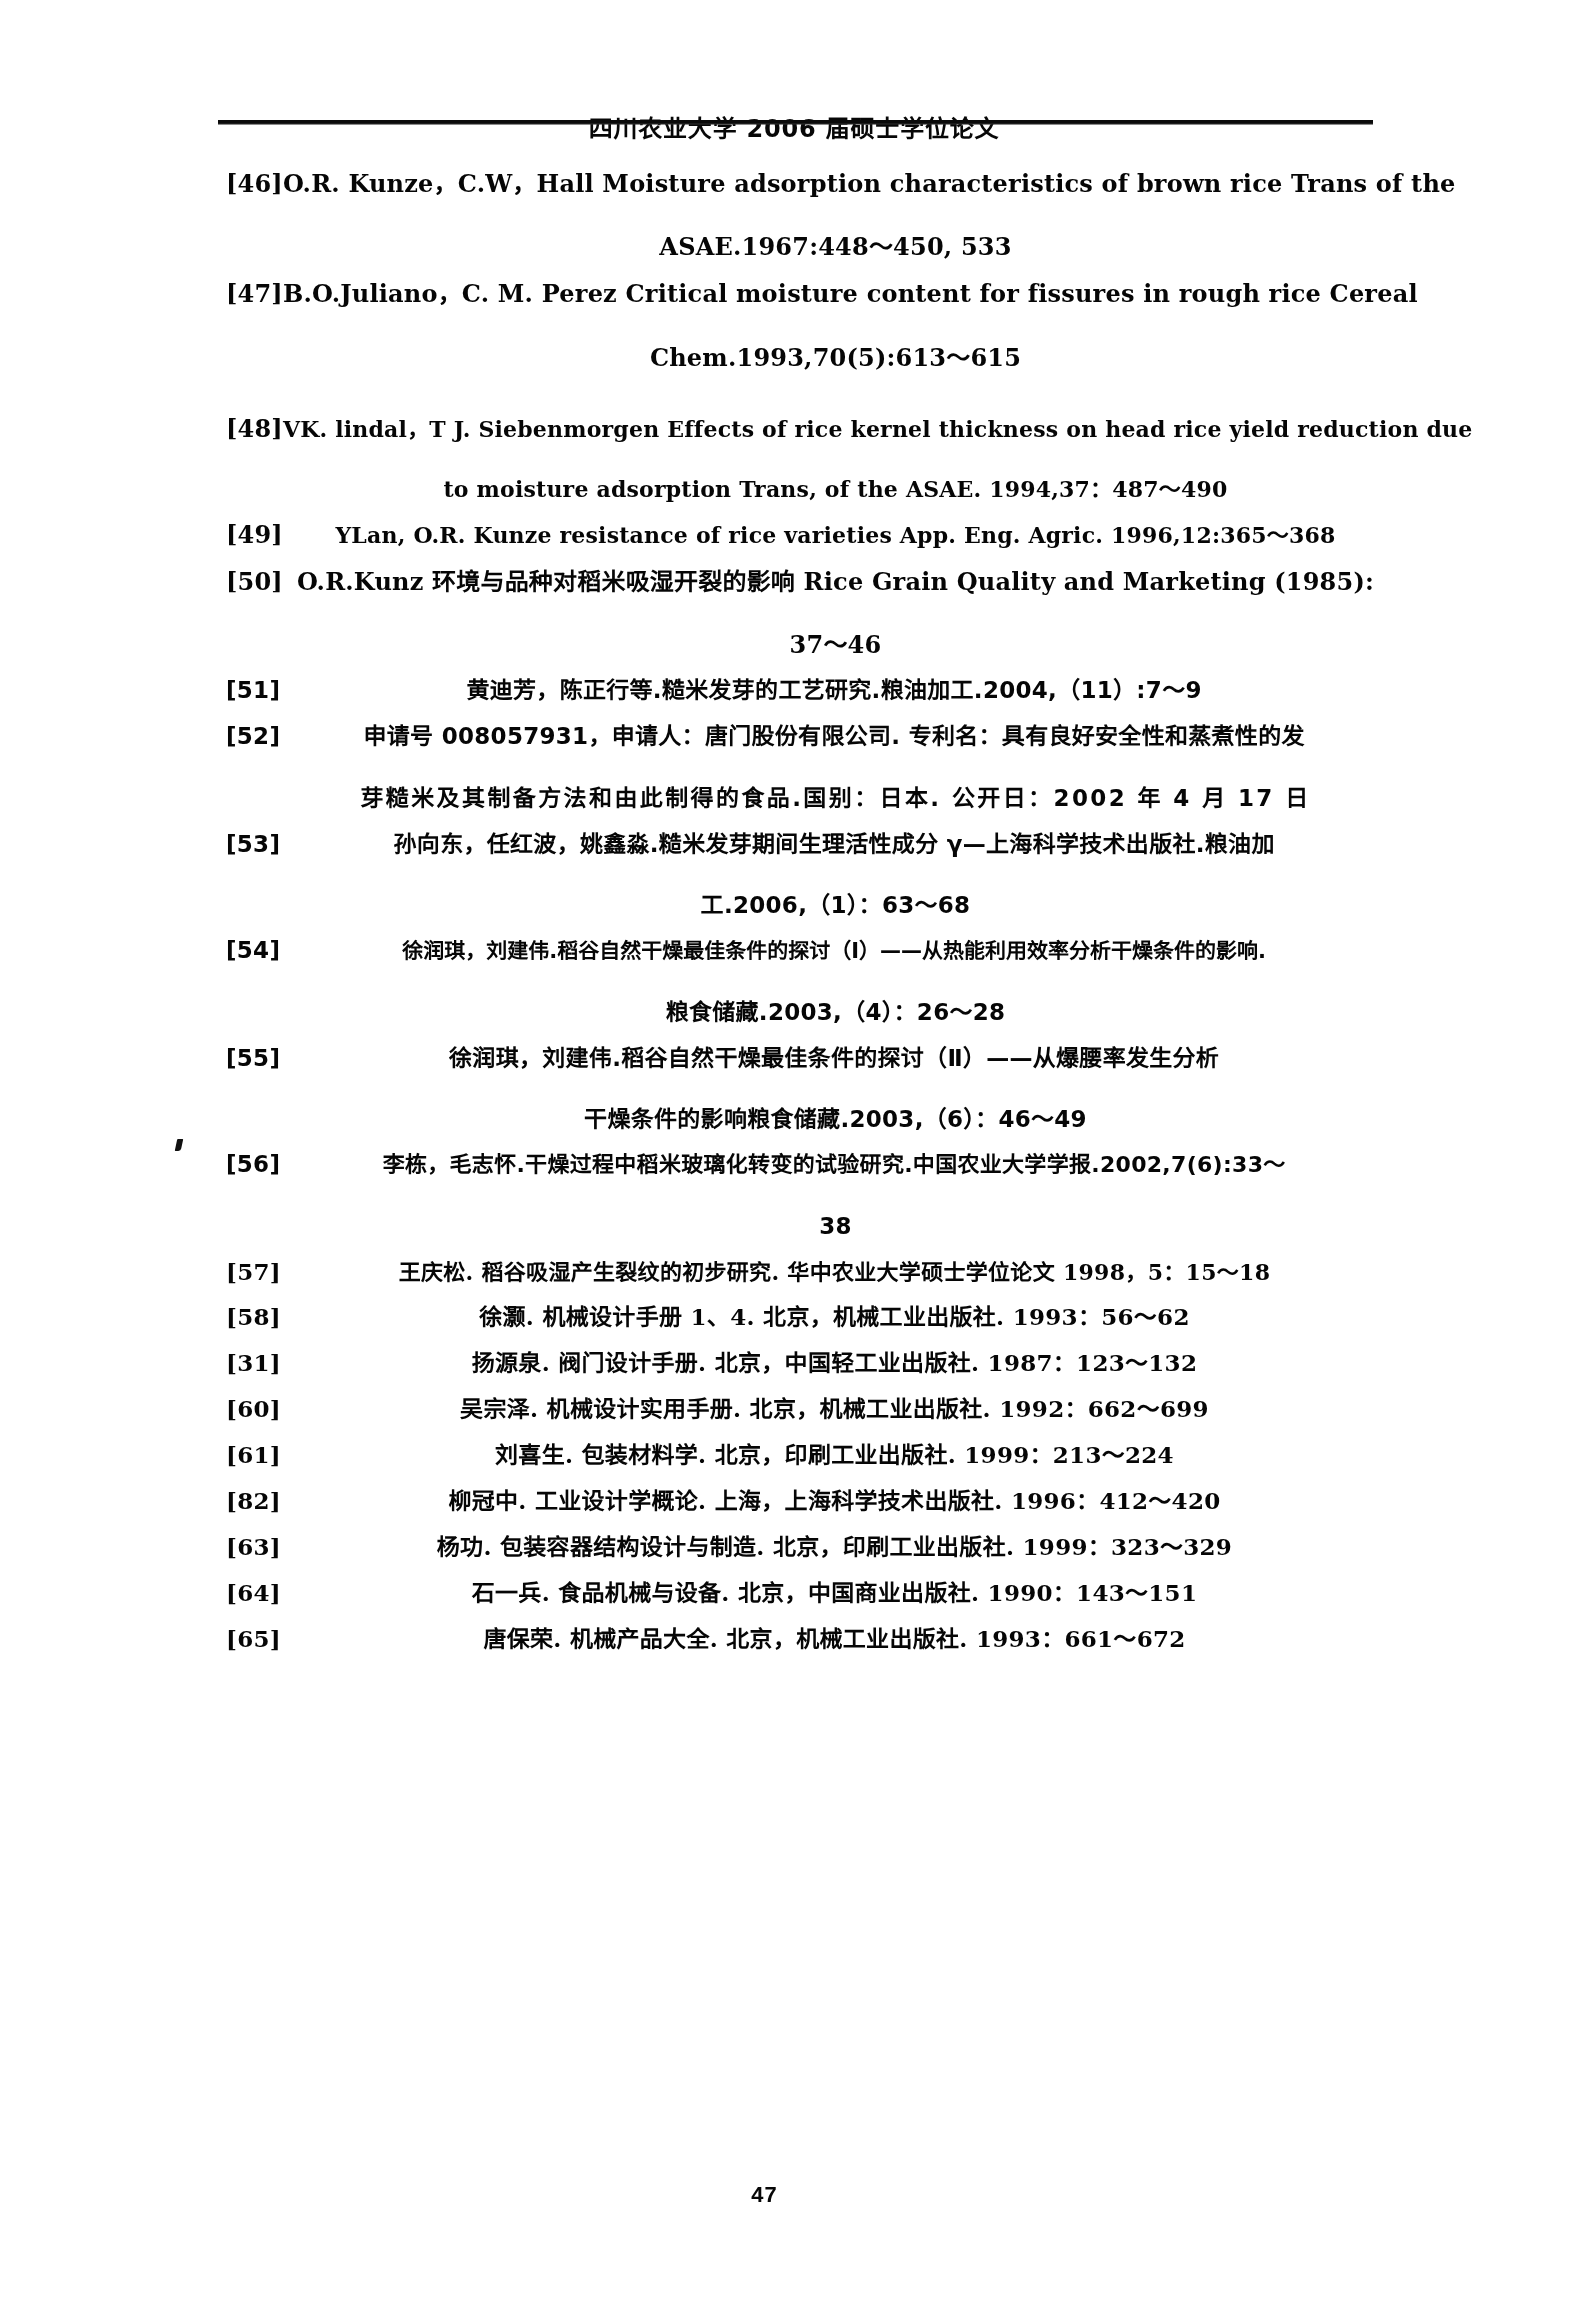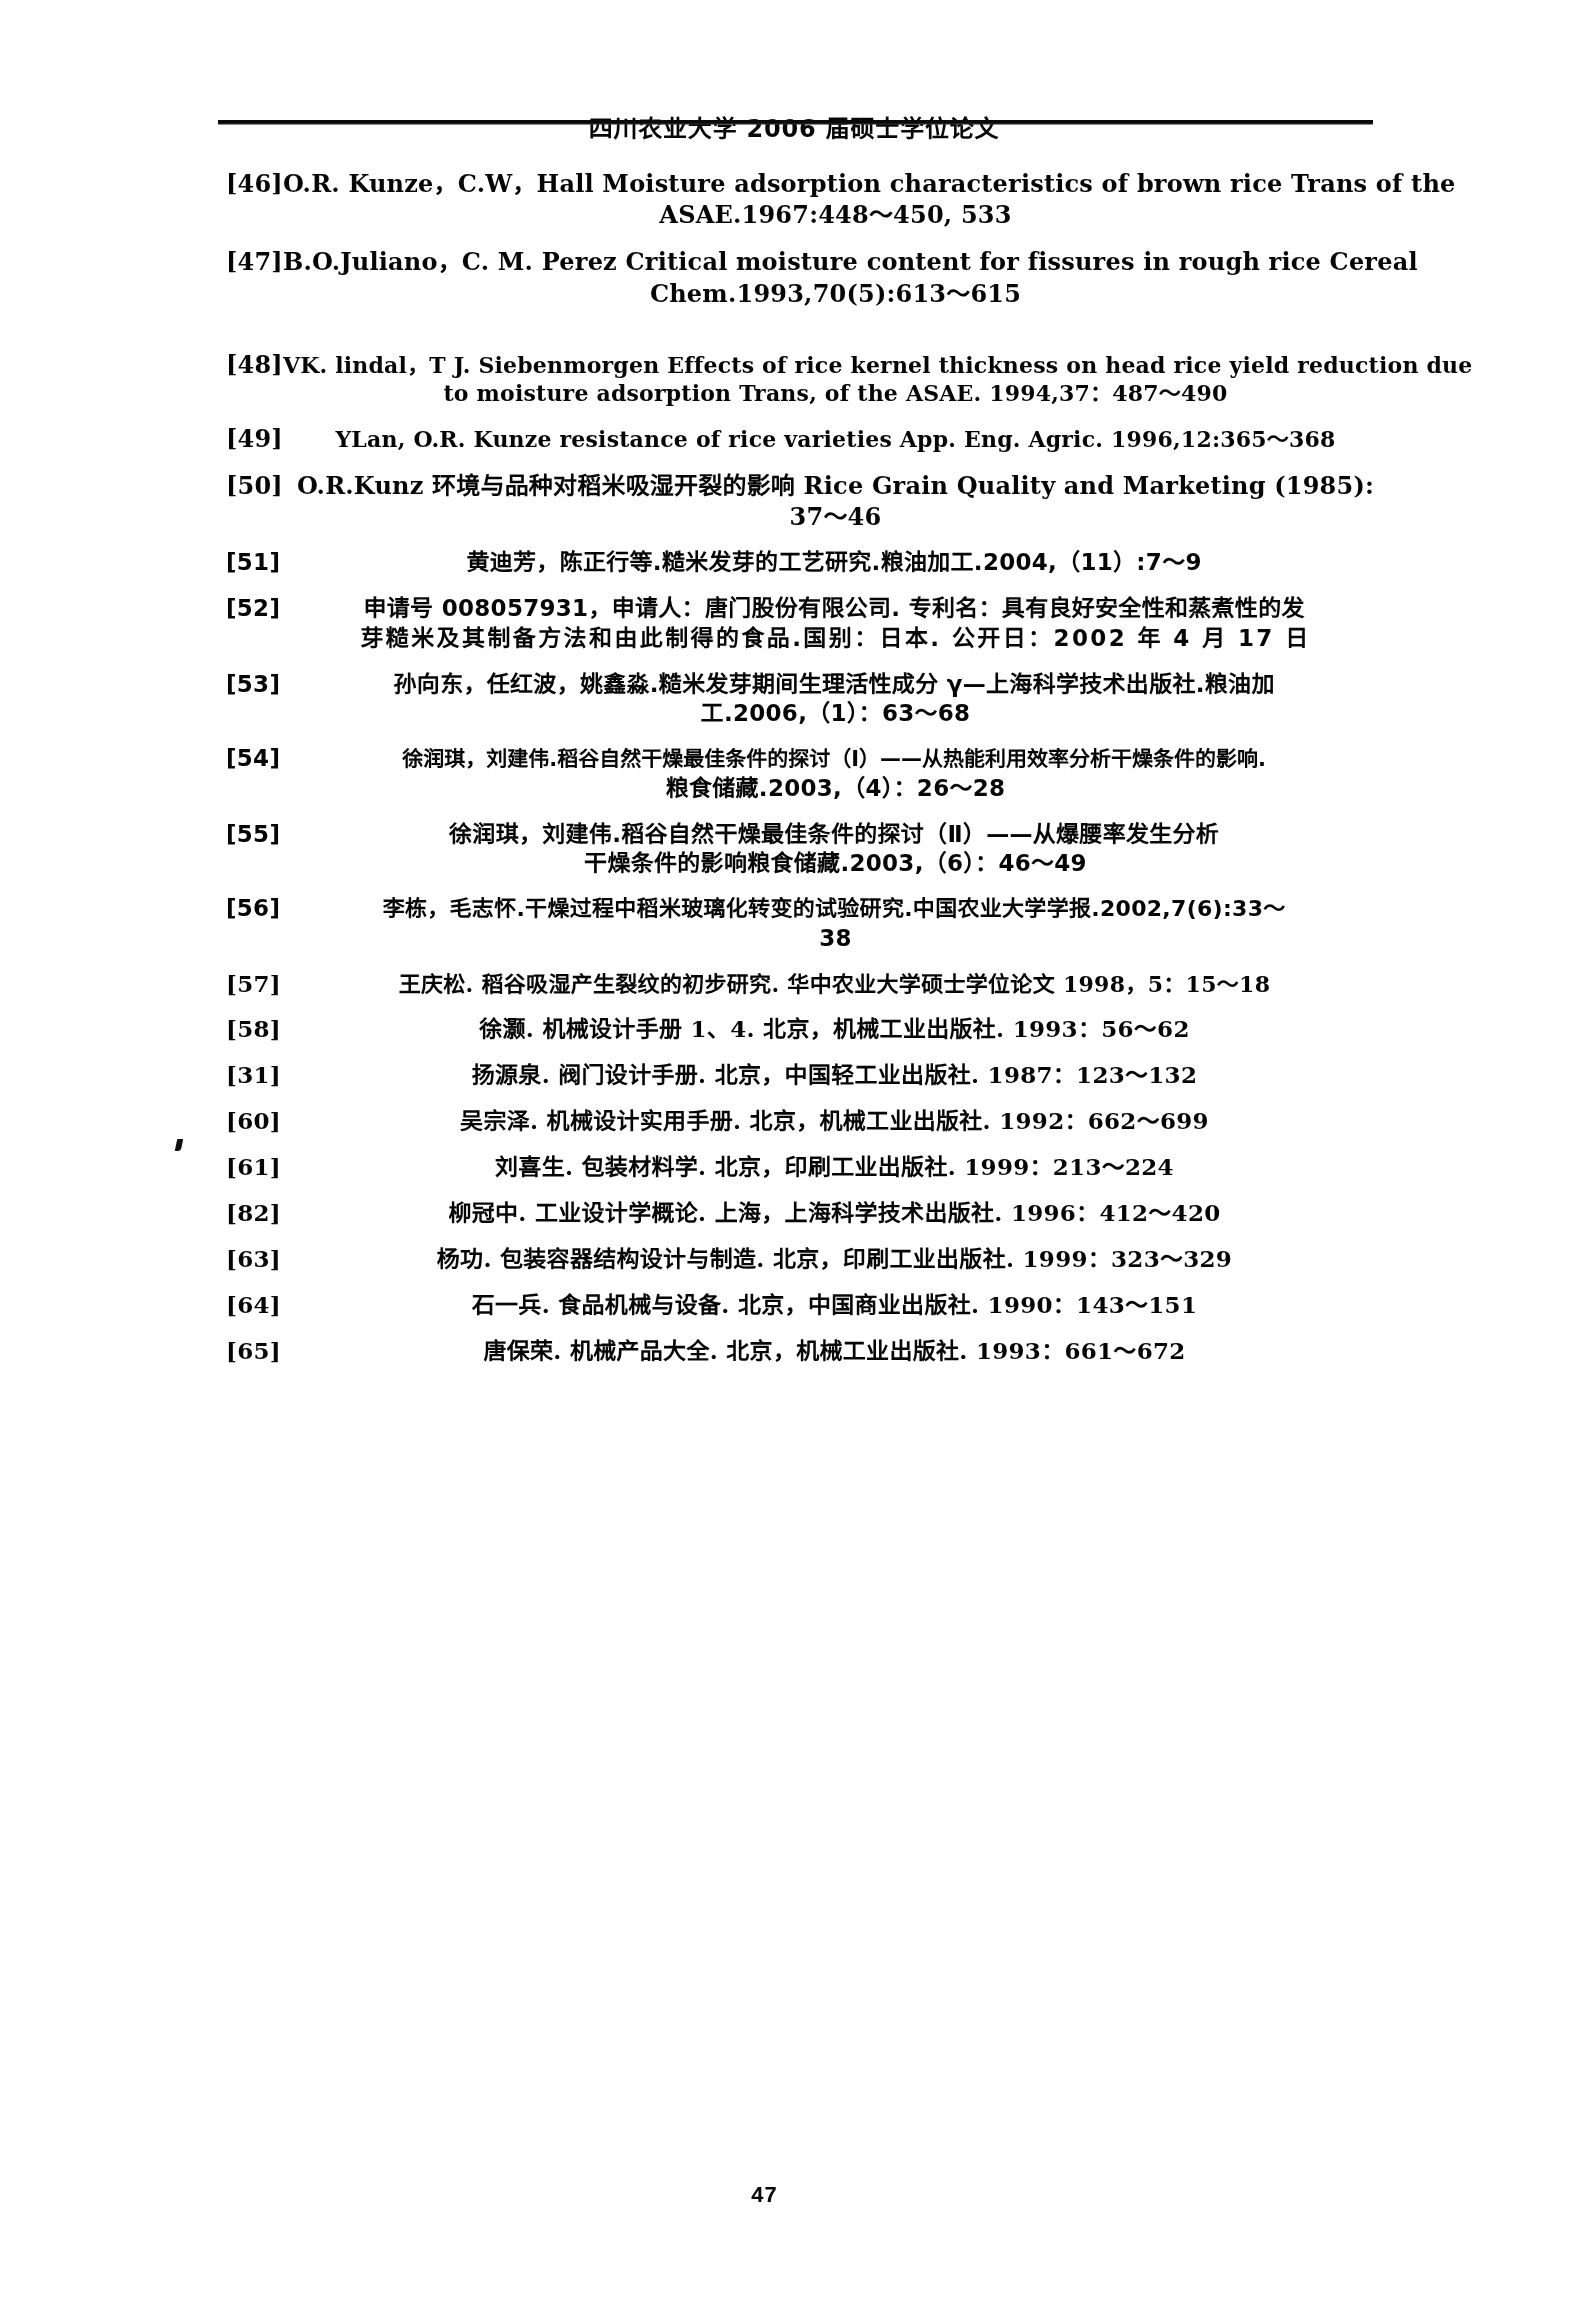--- a/index.html
+++ b/index.html
@@ -86,20 +86,21 @@
   .ref-label {
     flex: 0 0 auto;
     white-space: pre;
   }
   .ref-body {
     flex: 1 1 auto;
     min-width: 0;
   }
   .ref-cont {
     padding-left: 57px;
+    margin-top: 32px;
   }
 
   
   .lat {
     font-family: "DejaVu Serif", "Liberation Serif", serif;
     font-weight: 700;
     font-size: 24px;
     letter-spacing: 0.2px;
   }
   .lat .just {

